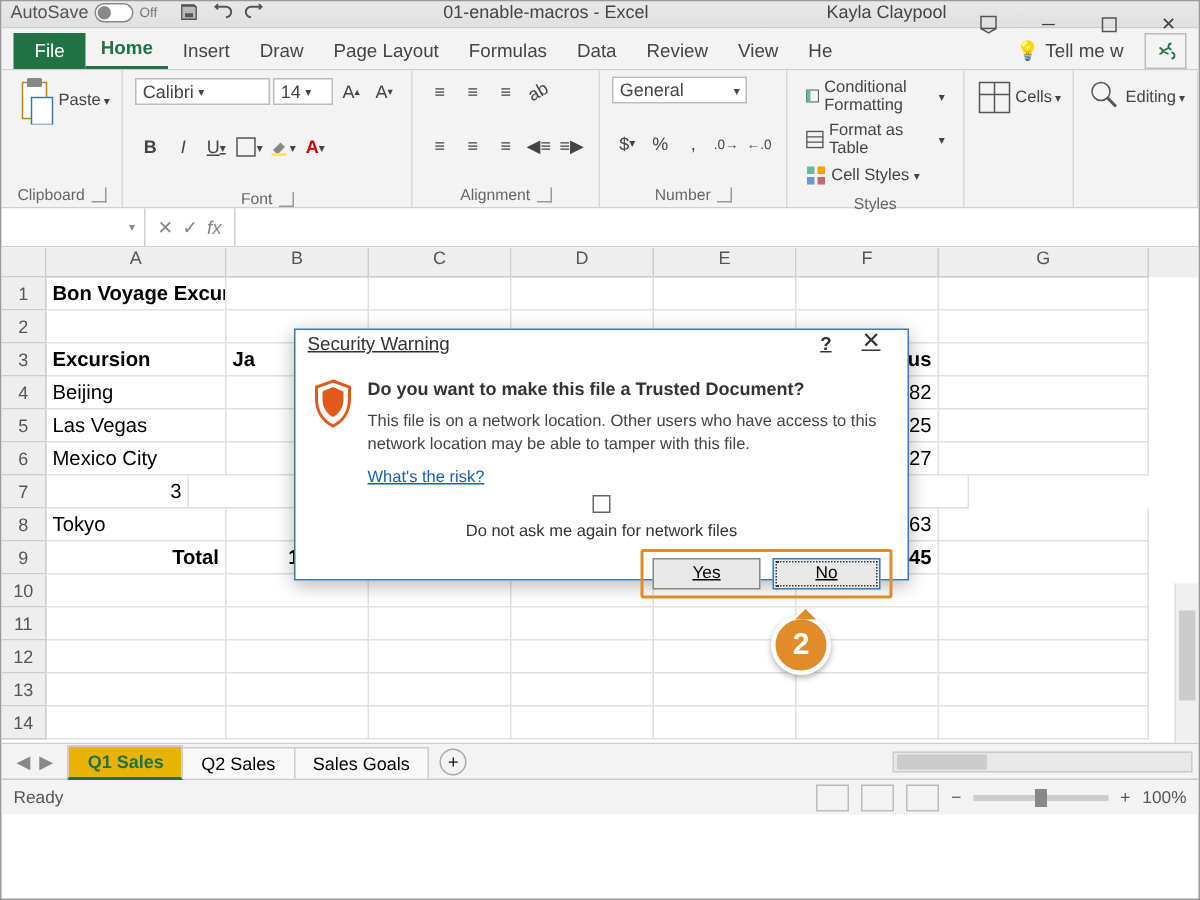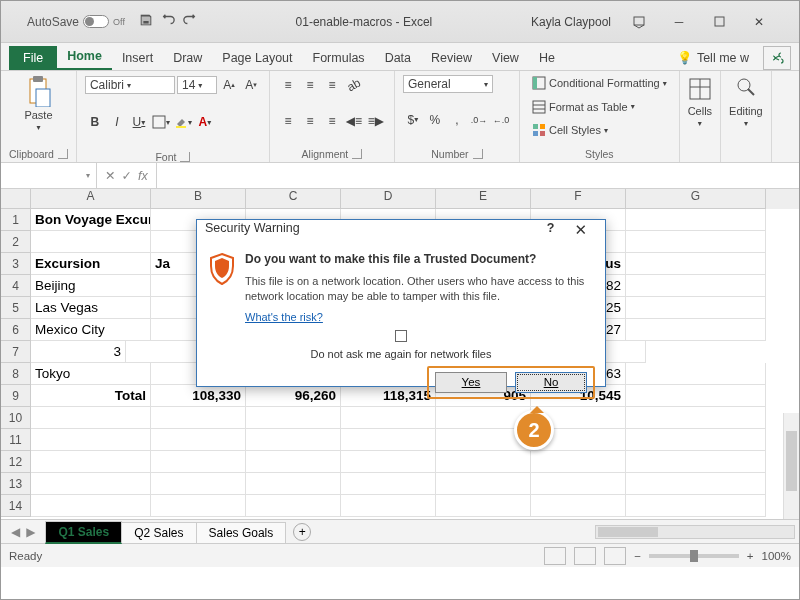--- a/index.html
+++ b/index.html
@@ -1,19 +1,19 @@
 <!DOCTYPE html>
 <html><head>
 <meta charset="utf-8">
 <style>
 * { box-sizing: border-box; margin: 0; padding: 0; font-family: "Segoe UI", Arial, sans-serif; }
 body { width: 800px; height: 600px; overflow: hidden; background: #fff; position: relative; border: 1px solid #999; }
 
 
-.titlebar { height: 42px; background: linear-gradient(#e8e8e8,#e0e0e0); display: flex; align-items: center; font-size: 12px; color: #555; padding: 0 20px; border-bottom: 1px solid #ccc; }
+.titlebar { height: 18px; background: linear-gradient(#e8e8e8,#e0e0e0); display: flex; align-items: flex-start; font-size: 12px; color: #555; padding: 0 0; border-bottom: 1px solid #ccc; }
 .autosave { display: flex; align-items: center; gap: 4px; padding: 0 6px; }
 .switch { width: 26px; height: 13px; border: 1px solid #888; border-radius: 7px; background: #fff; position: relative; }
 .switch::after { content:""; position:absolute; width:9px; height:9px; border-radius:50%; background:#888; top:1px; left:1px; }
 .qat { display:flex; gap:8px; padding:0 8px; }
 .qat svg { width:14px; height:14px; }
 .doc-title { flex:1; text-align:center; color:#444; }
 .user-name { padding:0 8px; color:#444; }
 .win-btns { display:flex; }
 .win-btn { width:40px; height:30px; display:flex; align-items:center; justify-content:center; color:#444; }
 
@@ -23,21 +23,21 @@
 .rtab.file { background:#217346; color:#fff; padding:5px 14px; }
 .rtab.active { color:#217346; border-bottom:2px solid #217346; font-weight:600; }
 .rtab.right { margin-left:auto; display:flex; align-items:center; gap:4px; }
 .share-icon { width:28px; height:24px; border:1px solid #bbb; display:flex; align-items:center; justify-content:center; margin-left:4px; }
 
 
 .ribbon-body { height:92px; background:#f3f3f3; border-bottom:1px solid #d0d0d0; display:flex; font-size:11px; color:#444; }
 .rgroup { border-right:1px solid #d8d8d8; padding:4px 8px 2px; display:flex; flex-direction:column; justify-content:space-between; }
 .rgroup-label { text-align:center; font-size:10.5px; color:#666; padding-top:2px; display:flex; justify-content:center; gap:4px; align-items:center; }
 .dialog-launcher { width:10px; height:10px; border:1px solid #999; border-top:none; border-left:none; position:relative; }
-.btn-col { display:flex; flex-direction:column; align-items:center; gap:2px; }
+.btn-col { display:flex; flex-direction:row; align-items:center; gap:2px; }
 .paste-ico { width:28px; height:32px; }
 .row { display:flex; gap:2px; align-items:center; }
 .font-sel { border:1px solid #bbb; background:#fff; padding:1px 4px; font-size:12px; display:flex; align-items:center; gap:3px; }
 .font-sel.wide { width:90px; }
 .font-sel.narrow { width:40px; }
 .mini-btn { width:20px; height:20px; display:flex; align-items:center; justify-content:center; border:1px solid transparent; font-size:12px; }
 .mini-btn.b { font-weight:bold; }
 .mini-btn.i { font-style:italic; }
 .mini-btn.u { text-decoration:underline; }
 .drop-btn { display:flex; align-items:center; gap:3px; padding:1px 4px; }
@@ -60,35 +60,35 @@
 .rh { width:30px; background:#eee; border-right:1px solid #ccc; border-bottom:1px solid #ccc; text-align:center; color:#555; font-size:12px; display:flex; align-items:center; justify-content:center; }
 .cell { border-right:1px solid #e0e0e0; border-bottom:1px solid #e0e0e0; padding:1px 4px; display:flex; align-items:center; overflow:hidden; white-space:nowrap; }
 .cell.num { justify-content:flex-end; }
 .cell.bold { font-weight:bold; }
 .colA{width:120px}.colB{width:95px}.colC{width:95px}.colD{width:95px}.colE{width:95px}.colF{width:95px}.colG{width:140px}
 
 
 .sheet-bar { height:24px; border-top:1px solid #ccc; display:flex; align-items:center; background:#f3f3f3; font-size:12px; }
 .nav-arrows { display:flex; gap:6px; padding:0 10px; color:#888; }
 .stab { padding:3px 12px; border:1px solid #ccc; border-bottom:none; background:#f9f9f9; margin-right:-1px; position:relative; top:1px; cursor:pointer; }
-.stab.active { background:#000000; border-bottom:2px solid #217346; font-weight:600; color:#217346; }
+.stab.active { background:#eab308; border-bottom:2px solid #217346; font-weight:600; color:#217346; }
 .add-sheet { margin-left:8px; width:18px; height:18px; border:1px solid #aaa; border-radius:50%; display:flex; align-items:center; justify-content:center; }
 .hscroll { flex:1; margin:0 4px; height:14px; background:#e8e8e8; border:1px solid #ccc; position:relative; margin-left:auto; width:200px; flex:0 0 200px; }
 .hscroll-thumb { position:absolute; left:2px; top:1px; height:10px; width:60px; background:#ccc; }
 
 
 .status-bar { height:24px; background:#f3f3f3; border-top:1px solid #ccc; display:flex; align-items:center; font-size:11.5px; color:#555; padding:0 8px; }
 .sb-right { margin-left:auto; display:flex; align-items:center; gap:8px; }
 .view-btn { width:22px; height:18px; border:1px solid #bbb; }
 .zoom-slider { width:90px; height:4px; background:#ccc; position:relative; }
 .zoom-slider::after { content:""; position:absolute; width:8px; height:12px; background:#888; top:-4px; left:41px; }
 
 
 .dialog { position:absolute; left:195px; top:218px; width:410px; height:168px; background:#fff; border:1px solid #3b77b5; box-shadow:0 3px 12px rgba(0,0,0,.3); font-size:12px; color:#333; }
-.dlg-title { height:28px; display:flex; align-items:flex-start; padding:1px 8px; font-size:12.5px; }
+.dlg-title { height:28px; display:flex; align-items:flex-end; padding:12px 8px; font-size:12.5px;text-decoration:underline; }
 .dlg-title .t { flex:1; }
 .dlg-title .q { padding:0 10px; font-weight:bold; cursor:pointer; }
 .dlg-title .x { padding:0 10px; font-size:15px; cursor:pointer; }
 .dlg-body { display:flex; padding:4px 10px 0; gap:8px; }
 .shield { width:30px; height:34px; }
 .dlg-text { flex:1; }
 .dlg-q { font-weight:bold; margin-bottom:8px; }
 .dlg-msg { font-size:11px; color:#444; line-height:1.35; margin-bottom:6px; }
 .dlg-link { color:#1560b3; text-decoration:underline; font-size:11px; cursor:pointer; }
 .dlg-bottom { display:flex; align-items:center; padding:6px 10px 8px; gap:6px;flex-direction:column; }

